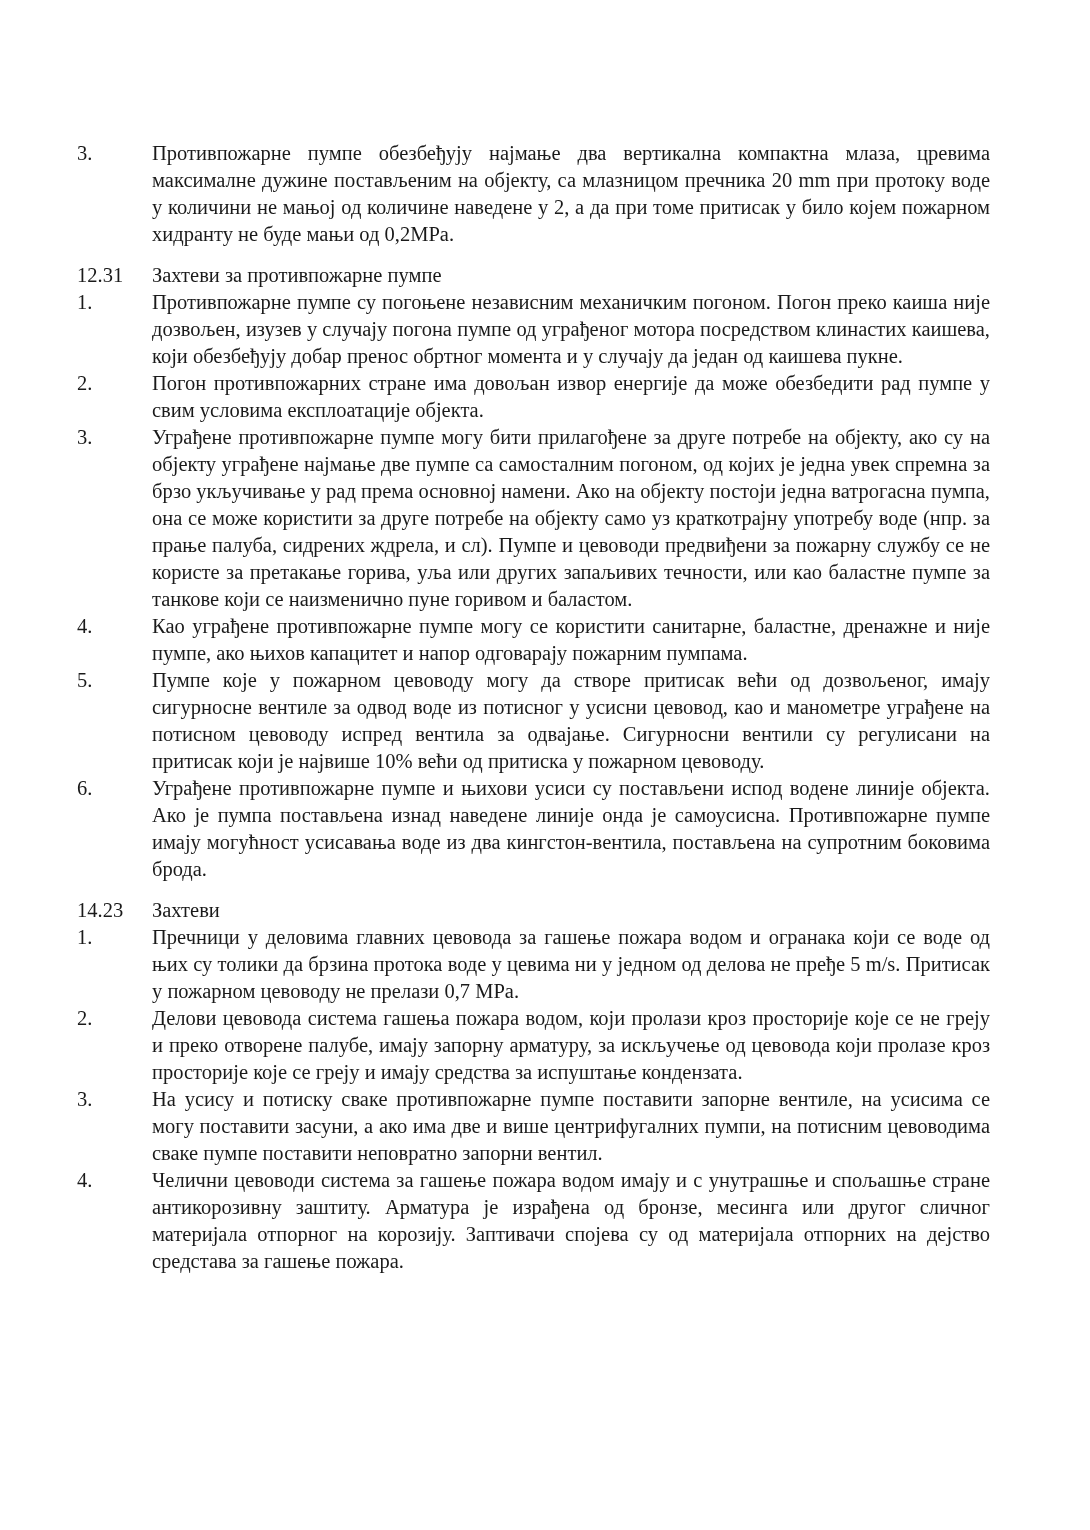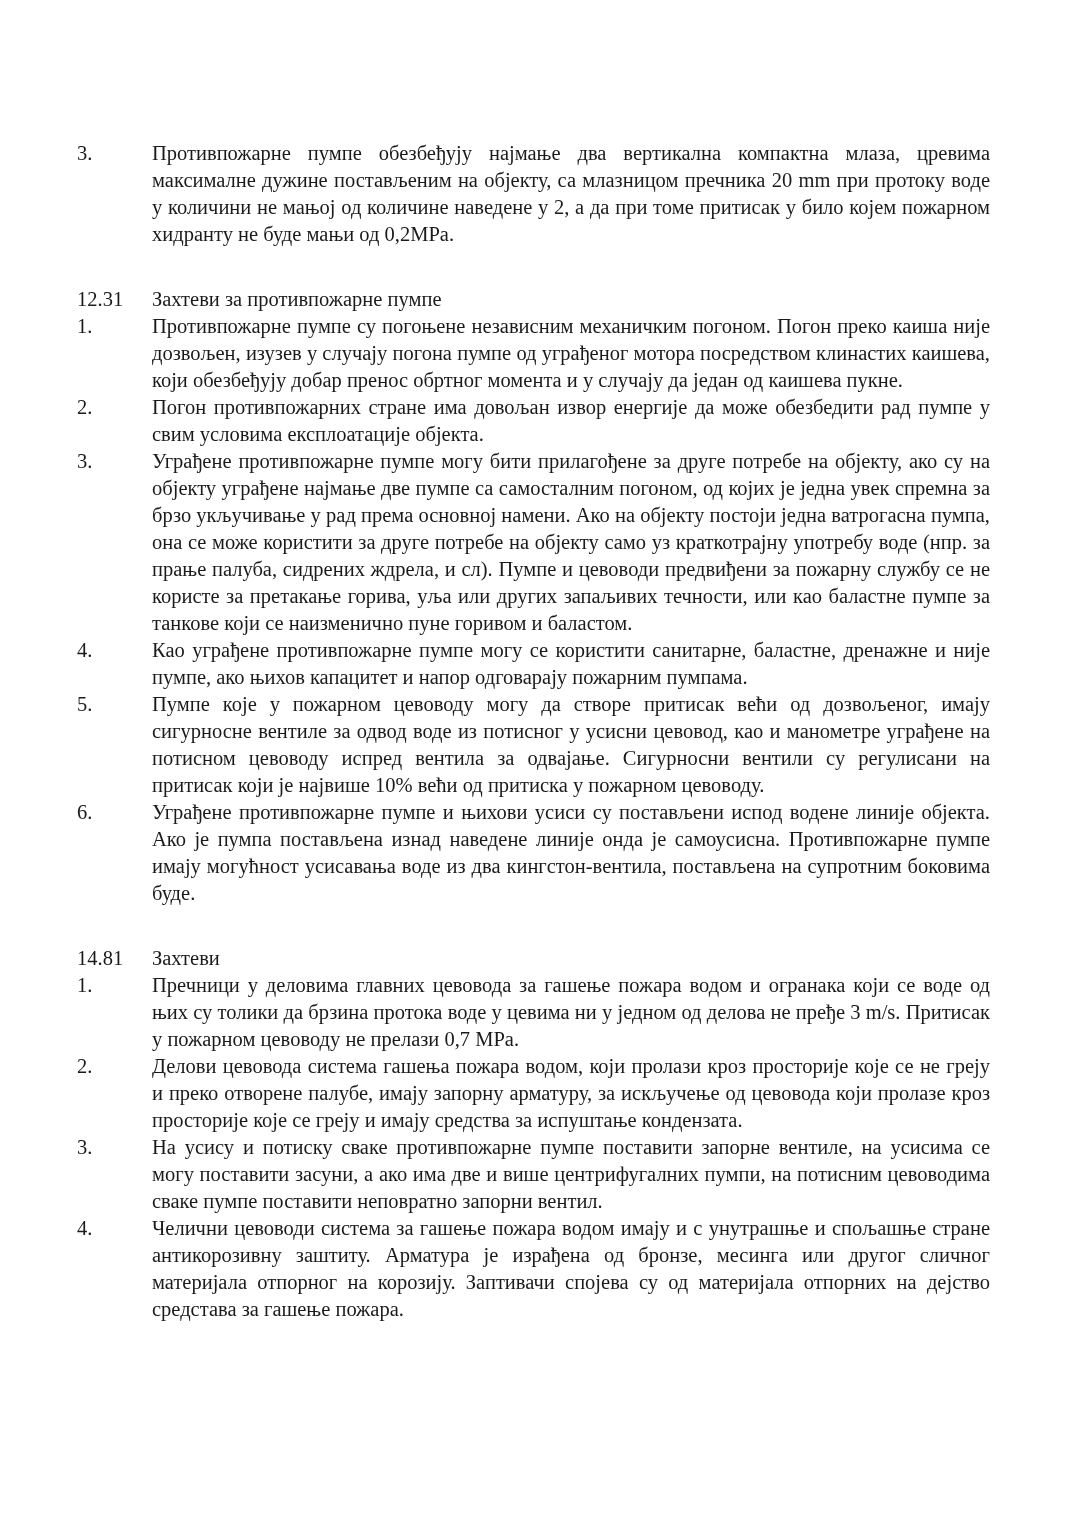--- a/index.html
+++ b/index.html
@@ -33,21 +33,21 @@
     }
     .text {
       flex: 1 1 auto;
       text-align: justify;
       text-align-last: left;
     }
     .heading .text {
       text-align: left;
     }
     .section {
-      margin-top: 38px;
+      margin-top: 14px;
     }
     .section:first-child {
       margin-top: 0;
     }
   </style>
 </head>
 <body>
 
 <div class="page">
 
@@ -78,32 +78,32 @@
     <div class="item">
       <span class="num">4.</span>
       <span class="text">Као уграђене противпожарне пумпе могу се користити санитарне, баластне, дренажне и није пумпе, ако њихов капацитет и напор одговарају пожарним пумпама.</span>
     </div>
     <div class="item">
       <span class="num">5.</span>
       <span class="text">Пумпе које у пожарном цевоводу могу да створе притисак већи од дозвољеног, имају сигурносне вентиле за одвод воде из потисног у усисни цевовод, као и манометре уграђене на потисном цевоводу испред вентила за одвајање. Сигурносни вентили су регулисани на притисак који је највише 10% већи од притиска у пожарном цевоводу.</span>
     </div>
     <div class="item">
       <span class="num">6.</span>
-      <span class="text">Уграђене противпожарне пумпе и њихови усиси су постављени испод водене линије објекта. Ако је пумпа постављена изнад наведене линије онда је самоусисна. Противпожарне пумпе имају могућност усисавања воде из два кингстон-вентила, постављена на супротним боковима буде.</span>
+      <span class="text">Уграђене противпожарне пумпе и њихови усиси су постављени испод водене линије објекта. Ако је пумпа постављена изнад наведене линије онда је самоусисна. Противпожарне пумпе имају могућност усисавања воде из два кингстон-вентила, постављена на супротним боковима брода.</span>
     </div>
   </div>
 
   <div class="section">
     <div class="item heading">
-      <span class="num">14.81</span>
+      <span class="num">14.23</span>
       <span class="text">Захтеви</span>
     </div>
     <div class="item">
       <span class="num">1.</span>
-      <span class="text">Пречници у деловима главних цевовода за гашење пожара водом и огранака који се воде од њих су толики да брзина протока воде у цевима ни у једном од делова не пређе 3 m/s. Притисак у пожарном цевоводу не прелази 0,7 MPa.</span>
+      <span class="text">Пречници у деловима главних цевовода за гашење пожара водом и огранака који се воде од њих су толики да брзина протока воде у цевима ни у једном од делова не пређе 5 m/s. Притисак у пожарном цевоводу не прелази 0,7 MPa.</span>
     </div>
     <div class="item">
       <span class="num">2.</span>
       <span class="text">Делови цевовода система гашења пожара водом, који пролази кроз просторије које се не греју и преко отворене палубе, имају запорну арматуру, за искључење од цевовода који пролазе кроз просторије које се греју и имају средства за испуштање кондензата.</span>
     </div>
     <div class="item">
       <span class="num">3.</span>
       <span class="text">На усису и потиску сваке противпожарне пумпе поставити запорне вентиле, на усисима се могу поставити засуни, а ако има две и више центрифугалних пумпи, на потисним цевоводима сваке пумпе поставити неповратно запорни вентил.</span>
     </div>
     <div class="item">

